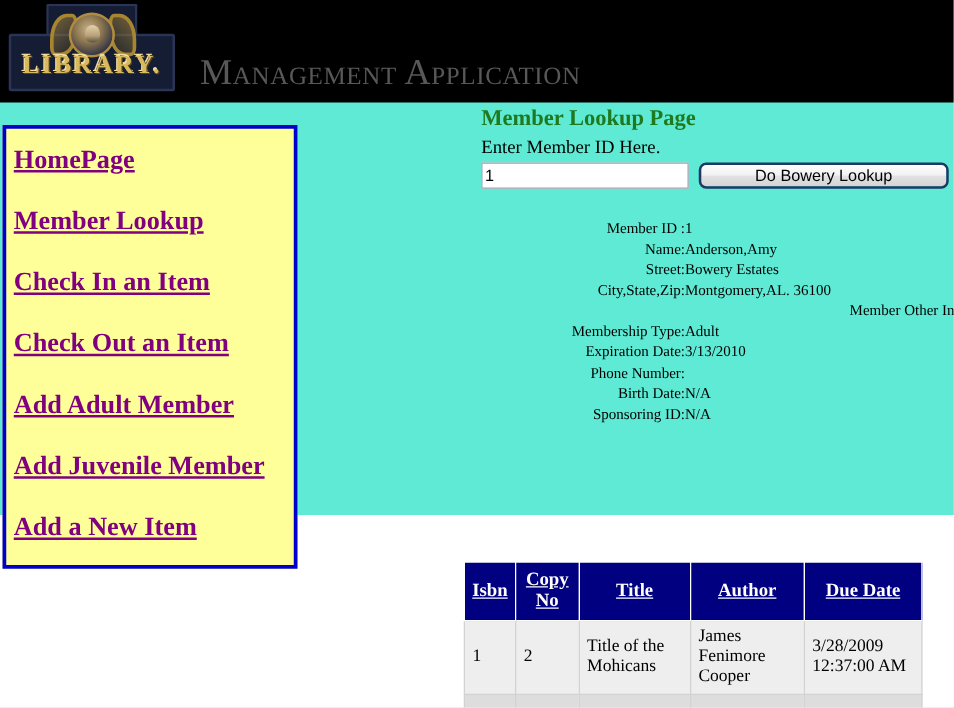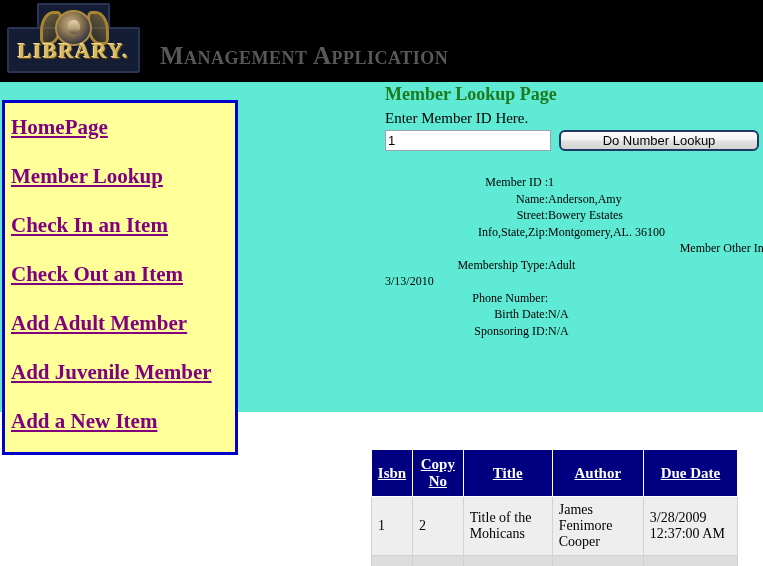--- a/index.html
+++ b/index.html
@@ -98,25 +98,24 @@
     letter-spacing: 1.5px;
     text-shadow: 1px 1px 0 #5a4412, -1px -1px 0 #f0dca0;
     z-index: 4;
   }
 
   #banner-title {
     position: absolute;
     left: 160px; top: 42px;
     color: #585858;
     font-family: "Liberation Serif", serif;
-    font-size: 25px;
+    font-size: 29px;
     font-variant: small-caps;
     letter-spacing: 0.5px;
     white-space: nowrap;
-    font-weight: bold;
   }
 
   
   #sidebar {
     position: absolute;
     left: 2px; top: 100px;
     width: 236px;
     height: 355px;
     background: #ffff99;
     border: 3px solid #0000cc;
@@ -269,49 +268,50 @@
   </div>
 
   <div id="main">
 
     <div id="page-heading">Member Lookup Page</div>
 
     <div id="id-label">Enter Member ID Here.</div>
 
     <div id="form-row">
       <input id="member-id-input" type="text" value="1" style="">
-      <button id="lookup-button">Do Number Lookup</button>
+      <button id="lookup-button">Do Bowery Lookup</button>
     </div>
 
     <div class="detail-block" id="details-primary">
       <div class="detail-row">
         <span class="detail-label">Member ID :</span>
         <span class="detail-value">1</span>
       </div>
       <div class="detail-row">
         <span class="detail-label">Name:</span>
         <span class="detail-value">Anderson,Amy</span>
       </div>
       <div class="detail-row">
         <span class="detail-label">Street:</span>
         <span class="detail-value">Bowery Estates</span>
       </div>
       <div class="detail-row">
-        <span class="detail-label">Info,State,Zip:</span>
+        <span class="detail-label">City,State,Zip:</span>
         <span class="detail-value">Montgomery,AL. 36100</span>
       </div>
     </div>
 
     <div class="detail-block" id="details-other">
       <div class="detail-heading">Member Other Info:</div>
       <div class="detail-row">
         <span class="detail-label">Membership Type:</span>
         <span class="detail-value">Adult</span>
       </div>
       <div class="detail-row">
+        <span class="detail-label">Expiration Date:</span>
         <span class="detail-value">3/13/2010</span>
       </div>
       <div class="detail-row">
         <span class="detail-label">Phone Number:</span>
         <span class="detail-value"></span>
       </div>
       <div class="detail-row">
         <span class="detail-label">Birth Date:</span>
         <span class="detail-value">N/A</span>
       </div>

